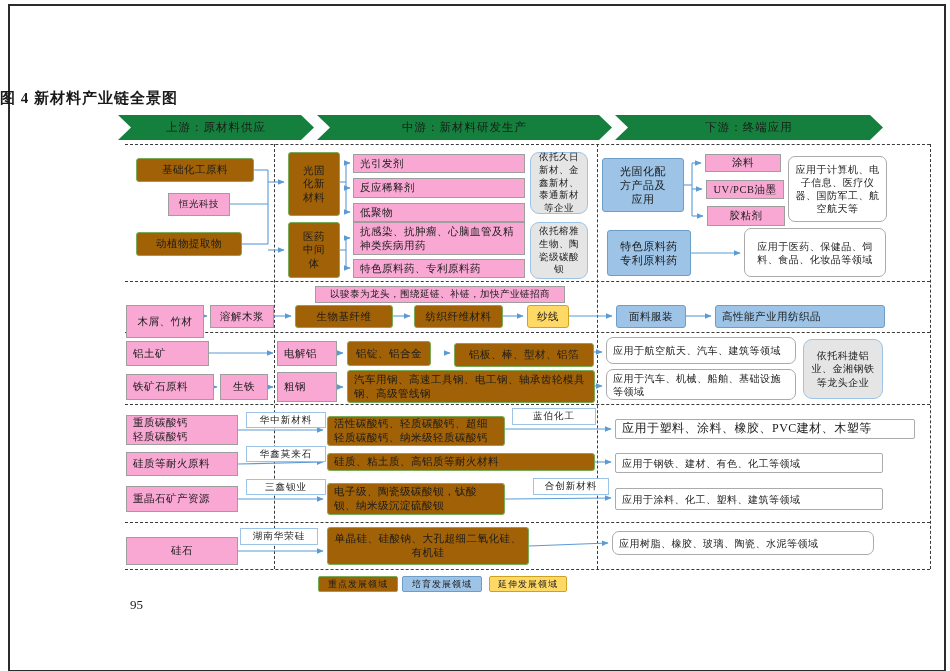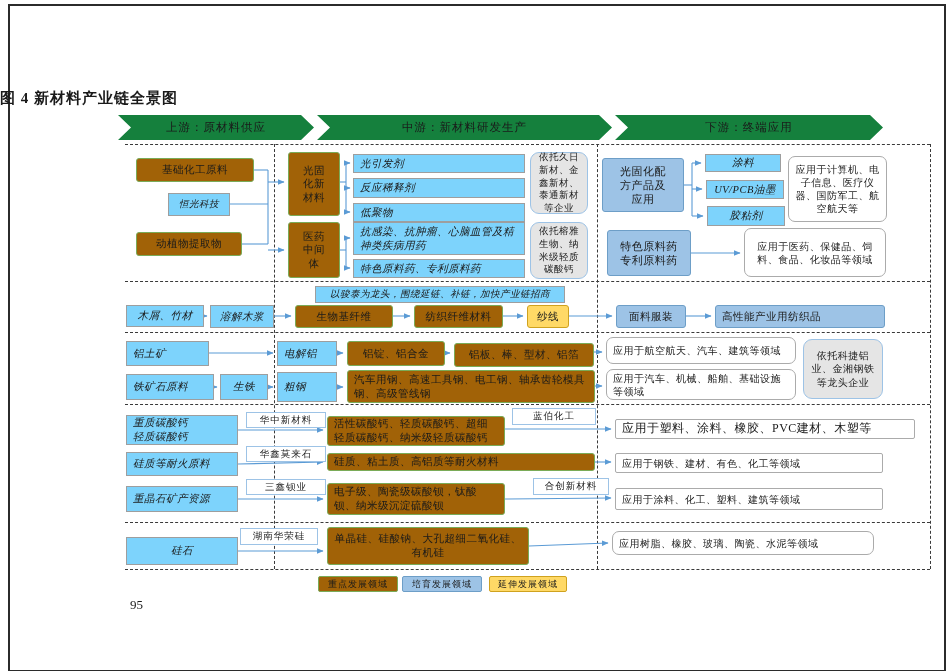--- a/index.html
+++ b/index.html
@@ -10,21 +10,21 @@
   .chev{position:absolute;top:115px;height:25px;background:#15803d;
         clip-path:polygon(0 0, calc(100% - 13px) 0, 100% 50%, calc(100% - 13px) 100%, 0 100%, 13px 50%);
         display:flex;align-items:center;justify-content:center;font-size:11.5px;letter-spacing:1px;}
   .dash-h{position:absolute;border-top:1.5px dashed #3a3a3a;height:0;}
   .dash-v{position:absolute;border-left:1.5px dashed #3a3a3a;width:0;}
   .box{position:absolute;display:flex;align-items:center;justify-content:center;text-align:center;
        box-sizing:border-box;font-size:10.5px;line-height:1.3;letter-spacing:0.5px;}
   .green{background:#a16207;border:1px solid #7aab58;border-radius:3px;}
   .blue{background:#9dc3e6;border:1px solid #6d9ec7;border-radius:3px;}
   .yellow{background:#ffd966;border:1px solid #cfa21f;border-radius:3px;}
-  .white{background:#7dd3fc;border:1px solid #9e9e9e;font-style:italic;}
+  .white{background:#f9a8d4;border:1px solid #9e9e9e;}
   .bnote{background:#e5e5e5;border:1px solid #9dc3e6;border-radius:9px;font-size:9.5px;line-height:1.35;padding:2px 4px;}
   .anote{background:#fff;border:1px solid #ababab;border-radius:7px;}
   .sq{border-radius:2px;}
   .lbl{background:#fff;border:1px solid #9dc3e6;font-size:9.5px;letter-spacing:1px;}
   .pre{white-space:pre-line;}
   .tal{justify-content:flex-start;text-align:left;padding:1px 6px;}
   svg.arrows{position:absolute;left:0;top:0;pointer-events:none;}
   #legend .leg{position:absolute;top:576px;height:16px;font-size:9px;display:flex;align-items:center;
                justify-content:center;letter-spacing:1px;border-radius:2px;box-sizing:border-box;}
   #pagenum{position:absolute;left:130px;top:597px;font-size:13px;}
@@ -119,43 +119,43 @@
 
   <div class="box green" style="left:288px;top:152px;width:52px;height:64px;padding:0 12px;">光固化新材料</div>
   <div class="box white tal" style="left:353px;top:154px;width:172px;height:19px;">光引发剂</div>
   <div class="box white tal" style="left:353px;top:178px;width:172px;height:20px;">反应稀释剂</div>
   <div class="box white tal" style="left:353px;top:203px;width:172px;height:19px;">低聚物</div>
   <div class="box green" style="left:288px;top:222px;width:52px;height:56px;padding:16px 12px;">医药中间体</div>
   <div class="box white tal" style="left:353px;top:222px;width:172px;height:33px;">抗感染、抗肿瘤、心脑血管及精神类疾病用药</div>
   <div class="box white tal" style="left:353px;top:259px;width:172px;height:19px;">特色原料药、专利原料药</div>
 
   <div class="box bnote" style="left:530px;top:152px;width:58px;height:62px;">依托久日新材、金鑫新材、泰通新材等企业</div>
-  <div class="box bnote" style="left:530px;top:222px;width:58px;height:57px;">依托榕雅生物、纳米级轻质碳酸钙</div>
+  <div class="box bnote" style="left:530px;top:222px;width:58px;height:57px;">依托榕雅生物、陶瓷级碳酸钡</div>
 
   <div class="box blue" style="left:602px;top:158px;width:82px;height:54px;padding:0 13px;font-size:11px;">光固化配方产品及应用</div>
   <div class="box white" style="left:705px;top:154px;width:76px;height:18px;">涂料</div>
   <div class="box white" style="left:706px;top:180px;width:78px;height:19px;">UV/PCB油墨</div>
   <div class="box white" style="left:707px;top:206px;width:78px;height:20px;">胶粘剂</div>
   <div class="box anote" style="left:788px;top:156px;width:99px;height:66px;font-size:10px;padding:2px 5px;">应用于计算机、电子信息、医疗仪器、国防军工、航空航天等</div>
   <div class="box blue pre" style="left:607px;top:230px;width:84px;height:46px;font-size:11px;">特色原料药
 专利原料药</div>
   <div class="box anote" style="left:744px;top:228px;width:142px;height:49px;font-size:10px;padding:2px 6px;">应用于医药、保健品、饲料、食品、化妆品等领域</div>
 
   <div class="box white" style="left:315px;top:286px;width:250px;height:17px;font-size:9.5px;">以骏泰为龙头，围绕延链、补链，加快产业链招商</div>
-  <div class="box white" style="left:126px;top:305px;width:78px;height:22px;">木屑、竹材</div>
+  <div class="box white" style="left:126px;top:305px;width:78px;height:33px;">木屑、竹材</div>
   <div class="box white" style="left:210px;top:305px;width:64px;height:23px;">溶解木浆</div>
   <div class="box green" style="left:295px;top:305px;width:98px;height:23px;">生物基纤维</div>
   <div class="box green" style="left:414px;top:305px;width:89px;height:23px;">纺织纤维材料</div>
   <div class="box yellow" style="left:527px;top:305px;width:42px;height:23px;">纱线</div>
   <div class="box blue" style="left:616px;top:305px;width:70px;height:23px;">面料服装</div>
   <div class="box blue tal" style="left:715px;top:305px;width:170px;height:23px;">高性能产业用纺织品</div>
 
   <div class="box white tal" style="left:126px;top:341px;width:83px;height:25px;">铝土矿</div>
   <div class="box white tal" style="left:277px;top:341px;width:60px;height:25px;">电解铝</div>
-  <div class="box green" style="left:347px;top:341px;width:98px;height:25px;">铝锭、铝合金</div>
+  <div class="box green" style="left:347px;top:341px;width:84px;height:25px;">铝锭、铝合金</div>
   <div class="box green" style="left:454px;top:343px;width:140px;height:24px;">铝板、棒、型材、铝箔</div>
   <div class="box anote tal" style="left:606px;top:337px;width:190px;height:27px;font-size:10px;">应用于航空航天、汽车、建筑等领域</div>
   <div class="box white tal" style="left:126px;top:374px;width:88px;height:26px;">铁矿石原料</div>
   <div class="box white" style="left:220px;top:374px;width:48px;height:26px;">生铁</div>
   <div class="box white tal" style="left:277px;top:372px;width:60px;height:30px;">粗钢</div>
   <div class="box green tal" style="left:347px;top:370px;width:248px;height:33px;">汽车用钢、高速工具钢、电工钢、轴承齿轮模具钢、高级管线钢</div>
   <div class="box anote tal" style="left:606px;top:369px;width:190px;height:31px;font-size:10px;">应用于汽车、机械、船舶、基础设施等领域</div>
   <div class="box white pre tal" style="left:126px;top:415px;width:112px;height:30px;">重质碳酸钙
 轻质碳酸钙</div>
 

